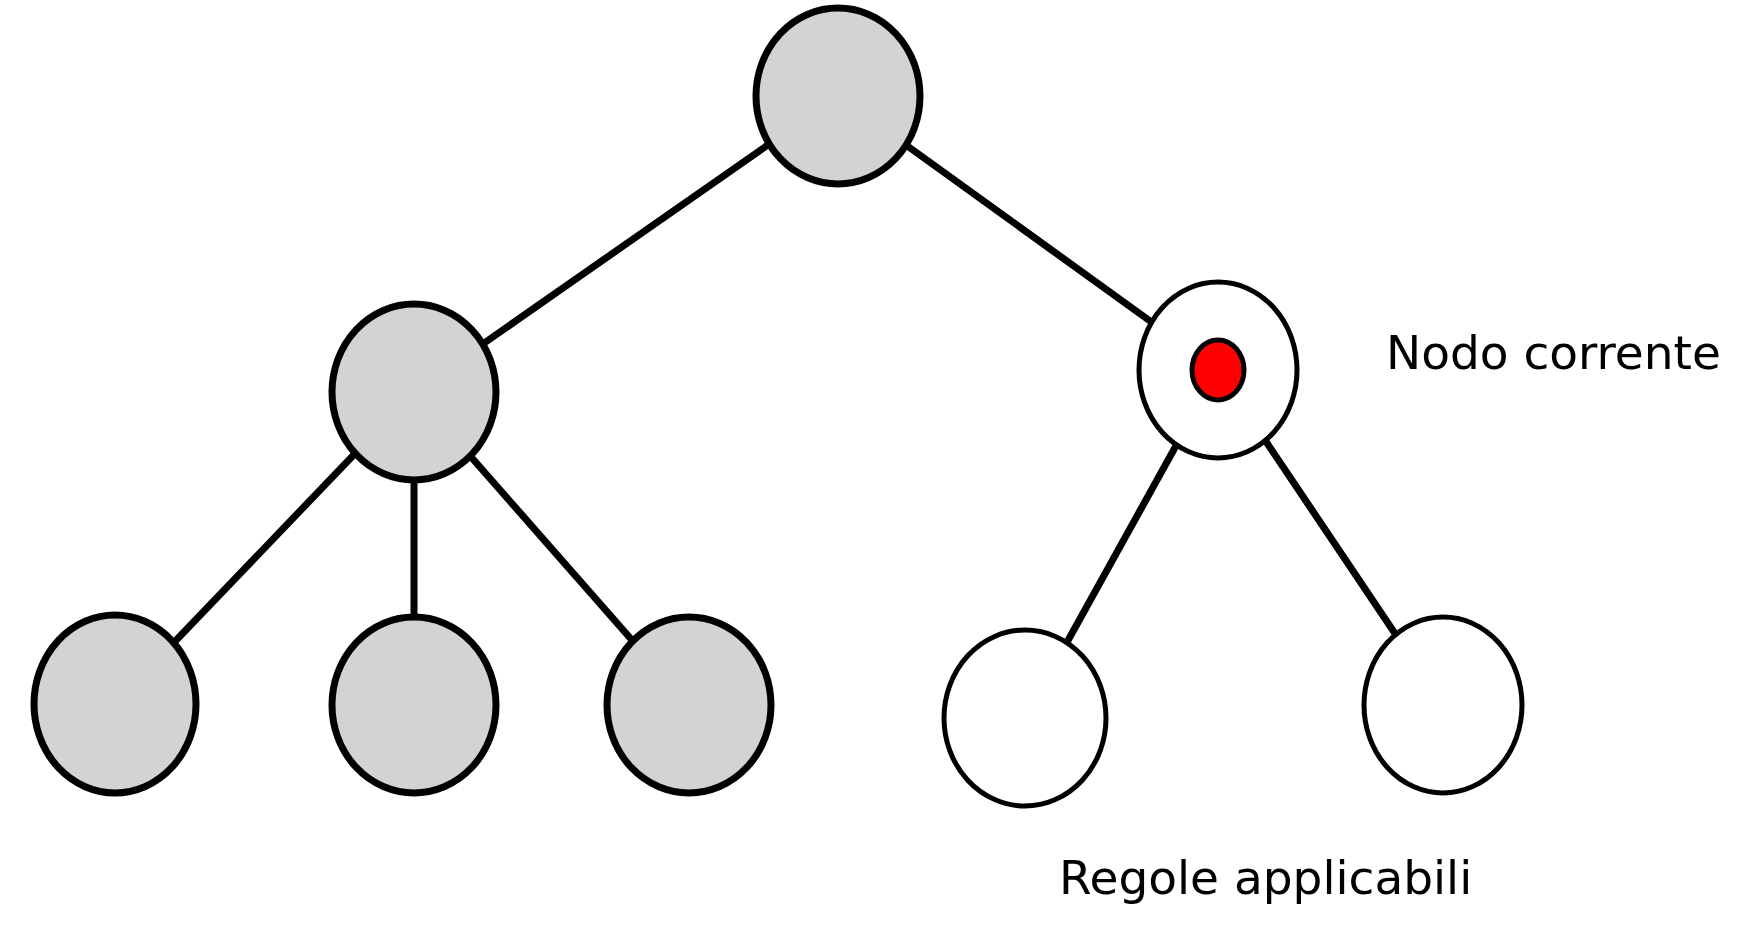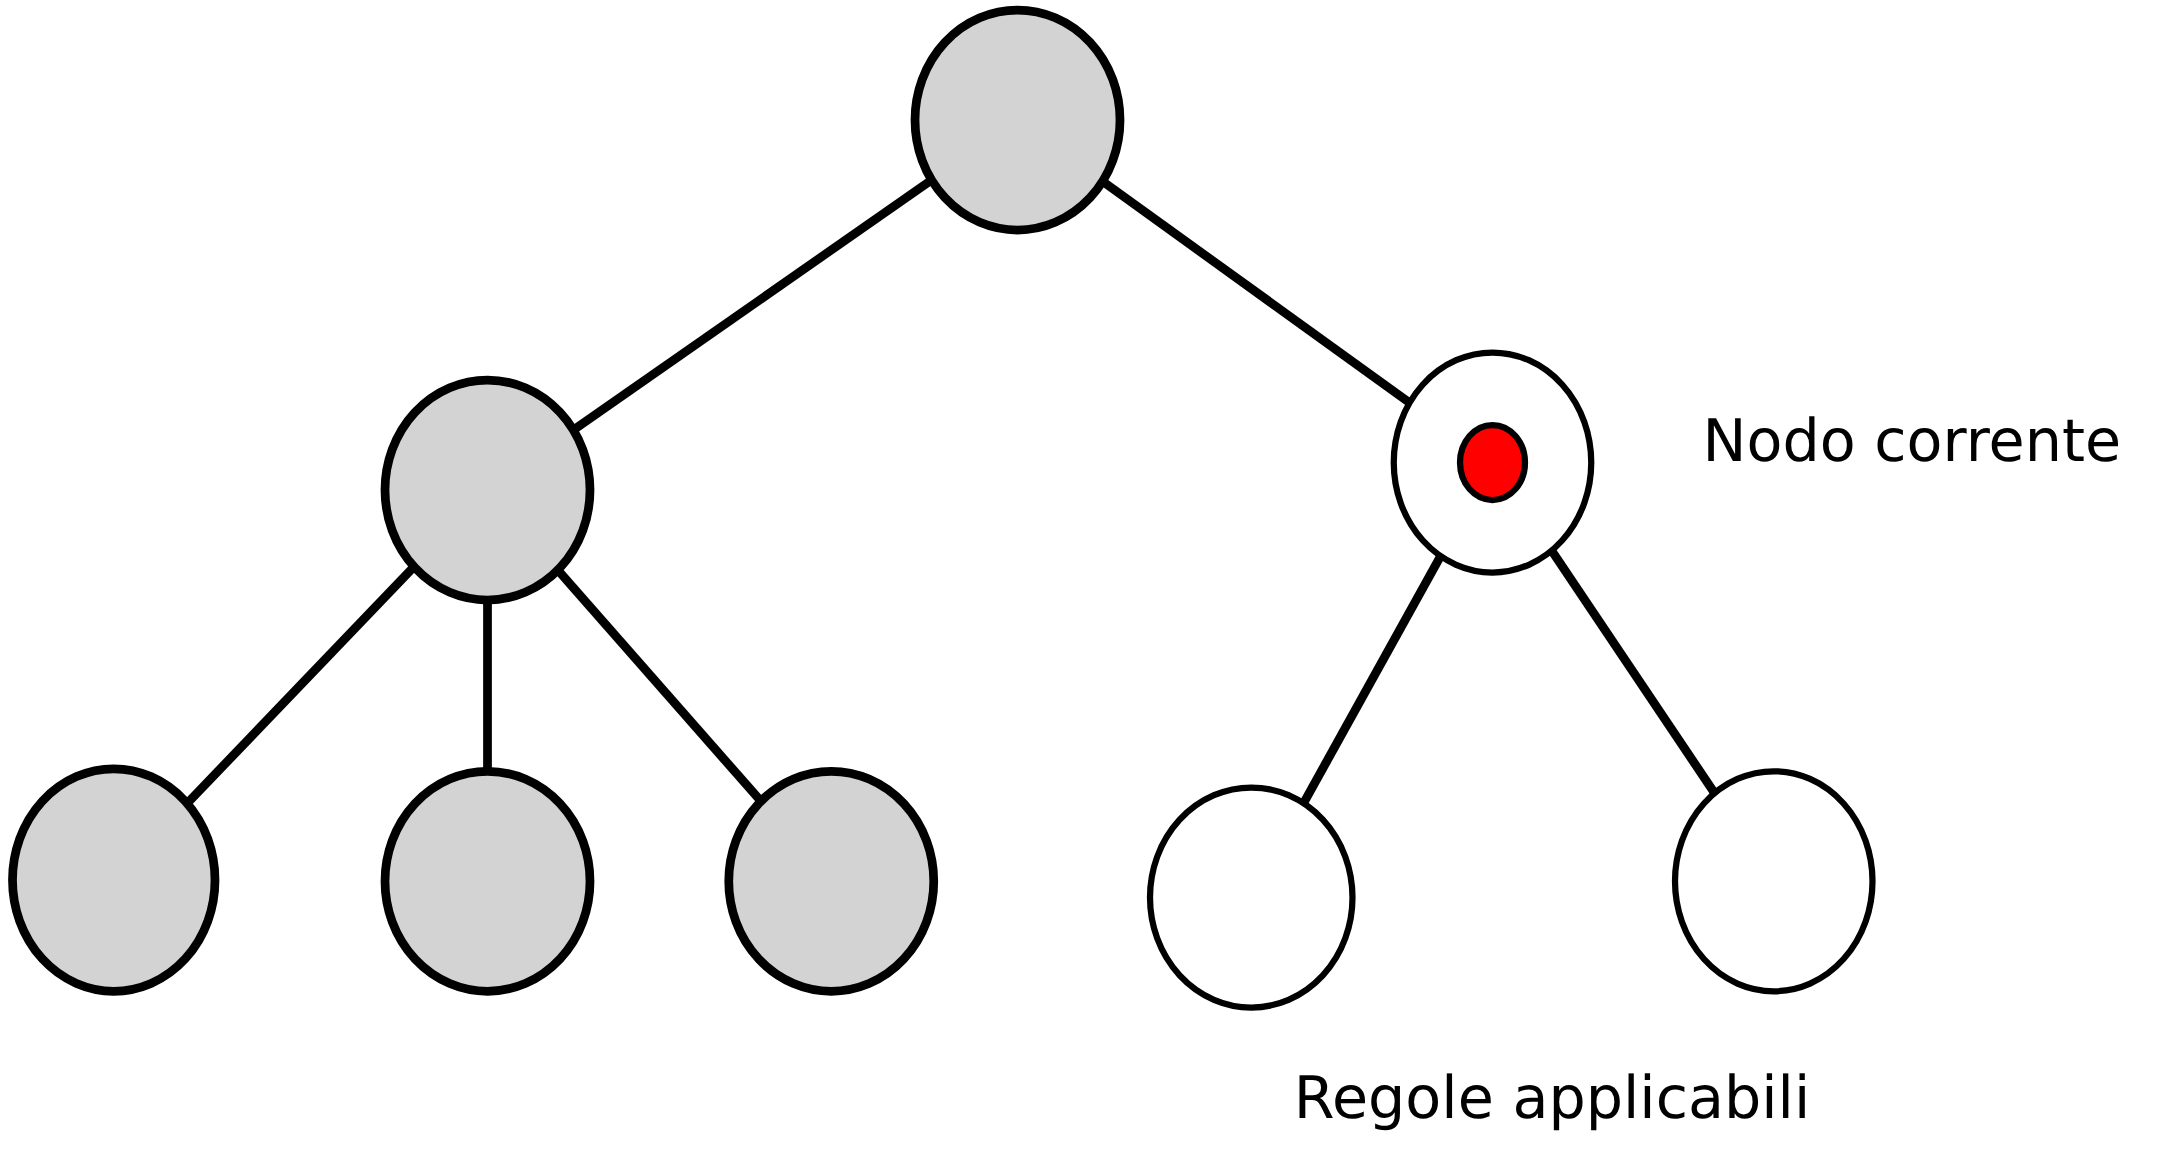--- a/index.html
+++ b/index.html
@@ -8,20 +8,21 @@
     background: #ffffff;
     width: 1739px;
     height: 933px;
     overflow: hidden;
     font-family: "DejaVu Sans", sans-serif;
   }
   #stage {
     position: relative;
     width: 1588px;
     height: 933px;
+    padding-left: 24px;
   }
   svg#tree-svg {
     display: block;
     width: 1739px;
     height: 933px;
   }
   text.diagram-label {
     font-family: "DejaVu Sans", sans-serif;
     font-size: 47px;
     fill: #000000;

